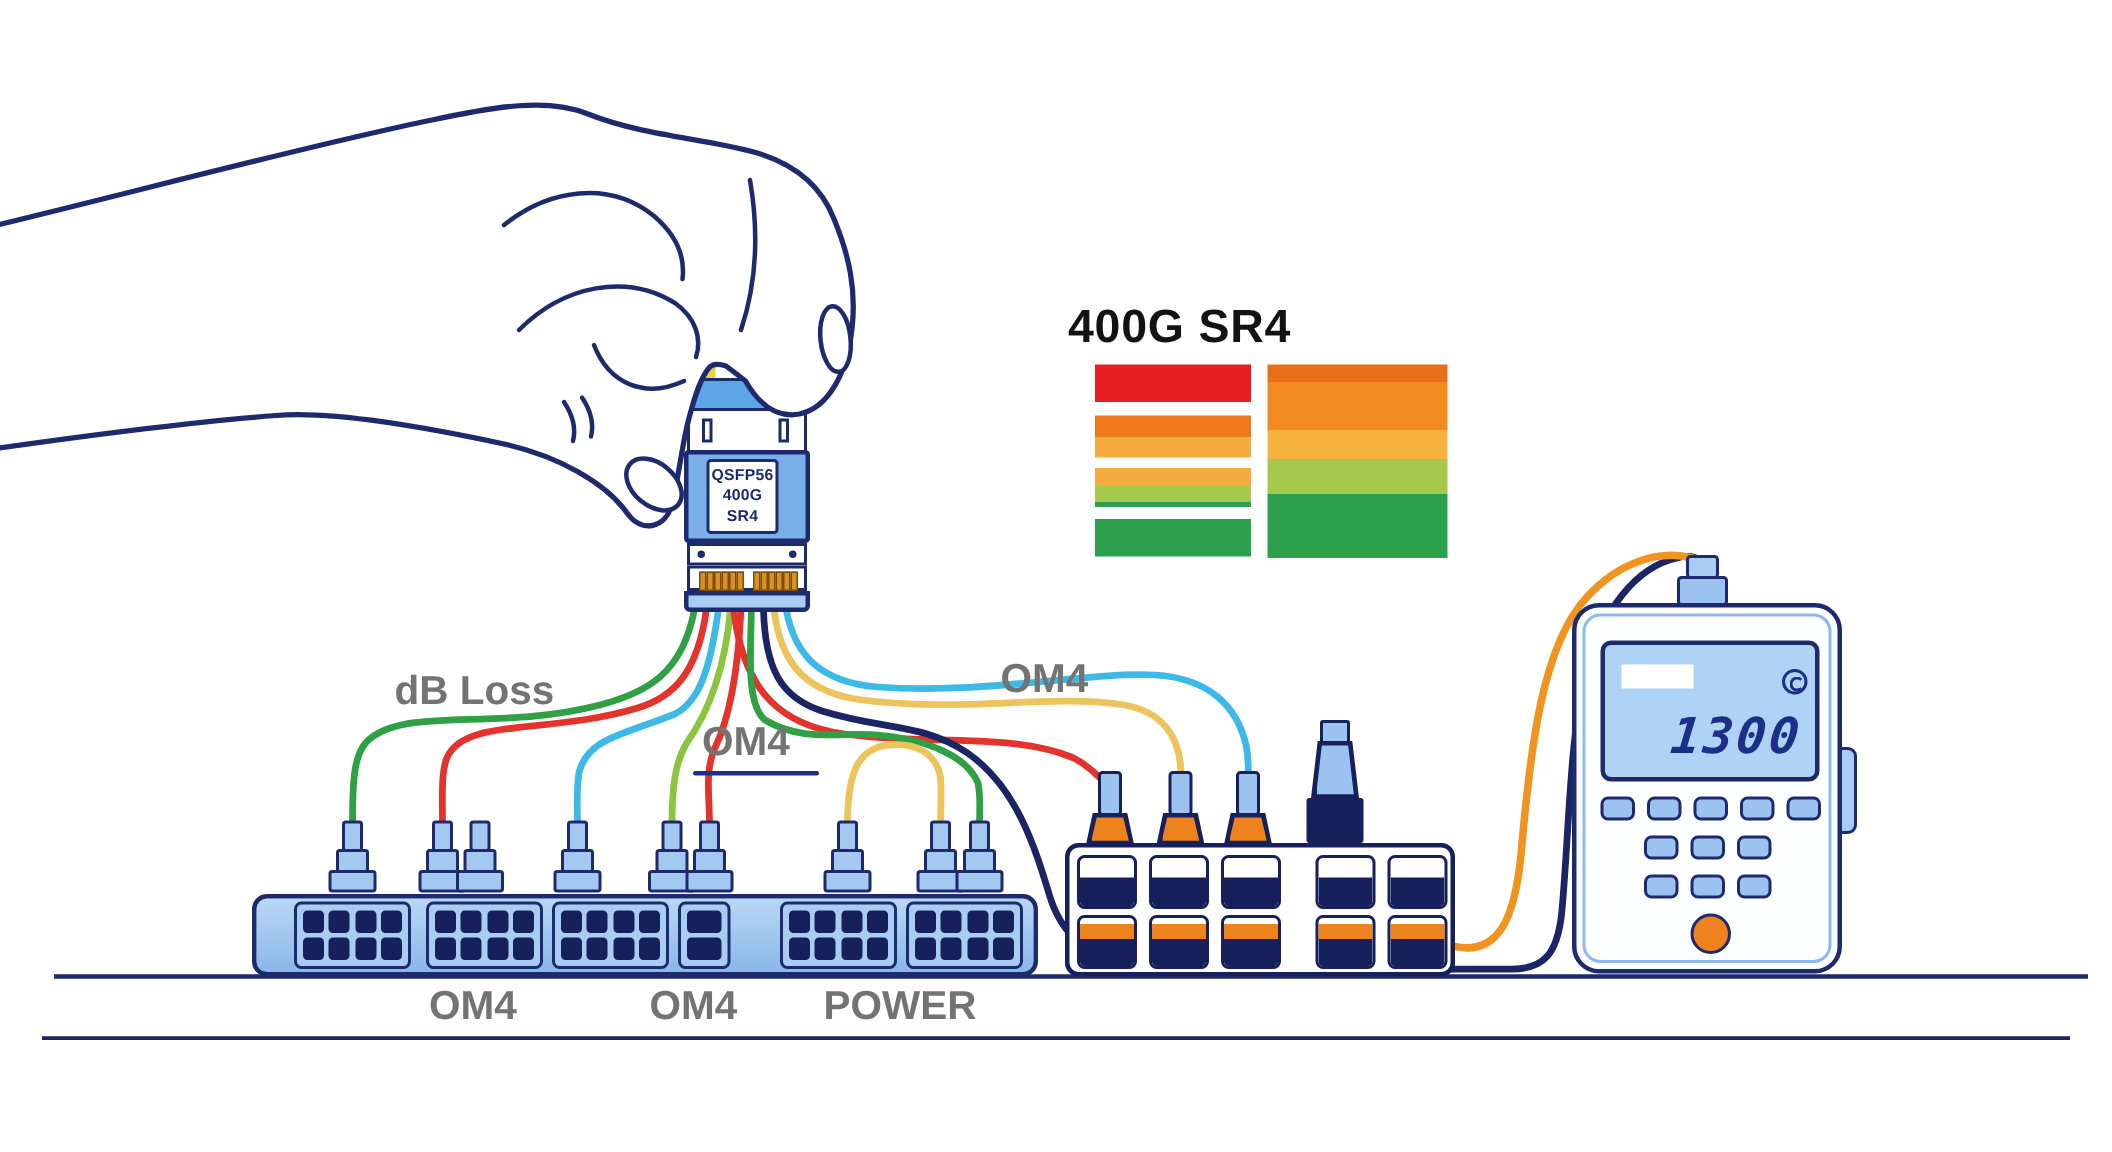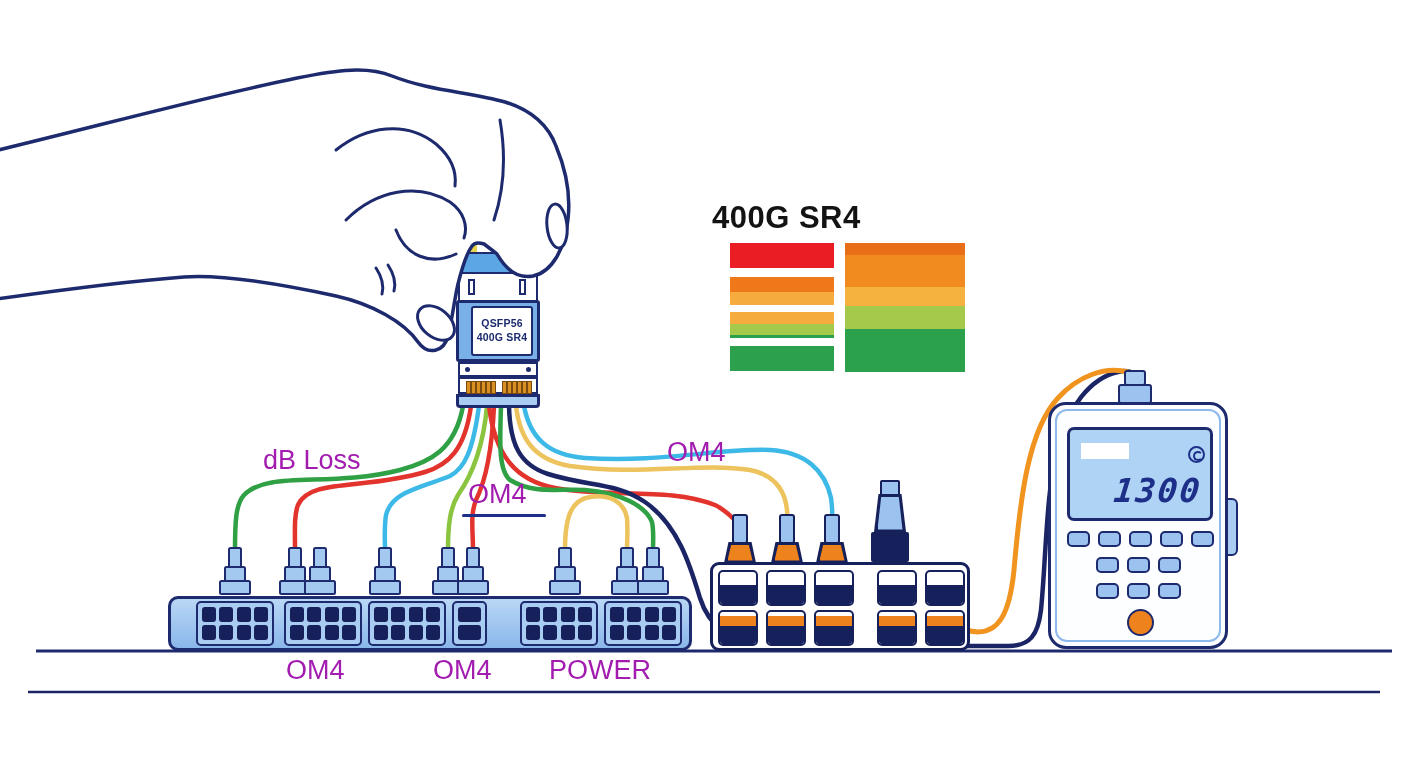--- a/index.html
+++ b/index.html
@@ -1,21 +1,21 @@
 <!DOCTYPE html>
 <html><head>
 <meta charset="utf-8">
 <style>
   html,body{margin:0;padding:0;background:#fff;}
   #canvas{position:relative;width:1408px;height:768px;background:#fff;overflow:hidden;
           font-family:"Liberation Sans",sans-serif;}
   .abs{position:absolute;}
   svg{position:absolute;left:0;top:0;}
   
-  .lbl{position:absolute;color:#a21caf;font-weight:400;z-index:6;white-space:nowrap;}
+  .lbl{position:absolute;color:#737373;font-weight:700;z-index:6;white-space:nowrap;}
   .lbl-big{font-size:31px;font-weight:700;color:#131313;letter-spacing:.5px;}
   .lbl-md{font-size:27px;}
   .underline{position:absolute;background:#1d2f88;height:3px;z-index:6;border-radius:2px;}
   
   .legend-bar{position:absolute;left:730px;width:104px;z-index:2;}
   .legend-block{position:absolute;left:845px;top:243px;width:120px;height:129px;z-index:2;
     background:linear-gradient(to bottom,#e86f17 0 9%,#f28b1f 9% 34%,#f6b23e 34% 49%,#a5c94b 49% 67%,#2ba14c 67% 100%);}
   
   .mod{position:absolute;z-index:2;box-sizing:border-box;border:2.5px solid #1e2a6e;}
   .mod-label{display:flex;flex-direction:column;justify-content:center;align-items:center;
@@ -95,21 +95,21 @@
 
   <div>
     <div class="mod" style="left:458px;top:240px;width:80px;height:14px;background:#fff;"></div>
     <div class="abs" style="left:462px;top:243px;width:15px;height:9px;background:#e8d44a;z-index:3;"></div>
     <div class="abs" style="left:519px;top:243px;width:15px;height:9px;background:#9cc43f;z-index:3;"></div>
     <div class="mod" style="left:458px;top:252px;width:80px;height:22px;background:#5ca6e6;"></div>
     <div class="mod" style="left:458px;top:272px;width:80px;height:30px;background:#fff;"></div>
     <div class="mod" style="left:468px;top:279px;width:7px;height:16px;background:#fff;border-width:2px;z-index:3;"></div>
     <div class="mod" style="left:519px;top:279px;width:7px;height:16px;background:#fff;border-width:2px;z-index:3;"></div>
     <div class="mod" style="left:456px;top:300px;width:84px;height:62px;background:#79b0e8;border-width:3px;border-radius:3px;"></div>
-    <div class="mod mod-label" style="left:471px;top:306px;width:62px;height:50px;background:#fff;border-width:2px;border-radius:3px;z-index:3;">
+    <div class="mod mod-label" style="left:471px;top:306px;width:48px;height:50px;background:#fff;border-width:2px;border-radius:3px;z-index:3;">
       <span>QSFP56</span>
       <span>400G SR4</span>
     </div>
     <div class="mod" style="left:458px;top:362px;width:80px;height:15px;background:#fff;"></div>
     <div class="abs" style="left:465px;top:367px;width:5px;height:5px;border-radius:50%;background:#1e2a6e;z-index:3;"></div>
     <div class="abs" style="left:526px;top:367px;width:5px;height:5px;border-radius:50%;background:#1e2a6e;z-index:3;"></div>
     <div class="mod" style="left:458px;top:377px;width:80px;height:17px;background:#fff;">
       <span class="pin" style="left:6px;"></span>
         <span class="pin" style="left:11px;"></span>
         <span class="pin" style="left:16px;"></span>

